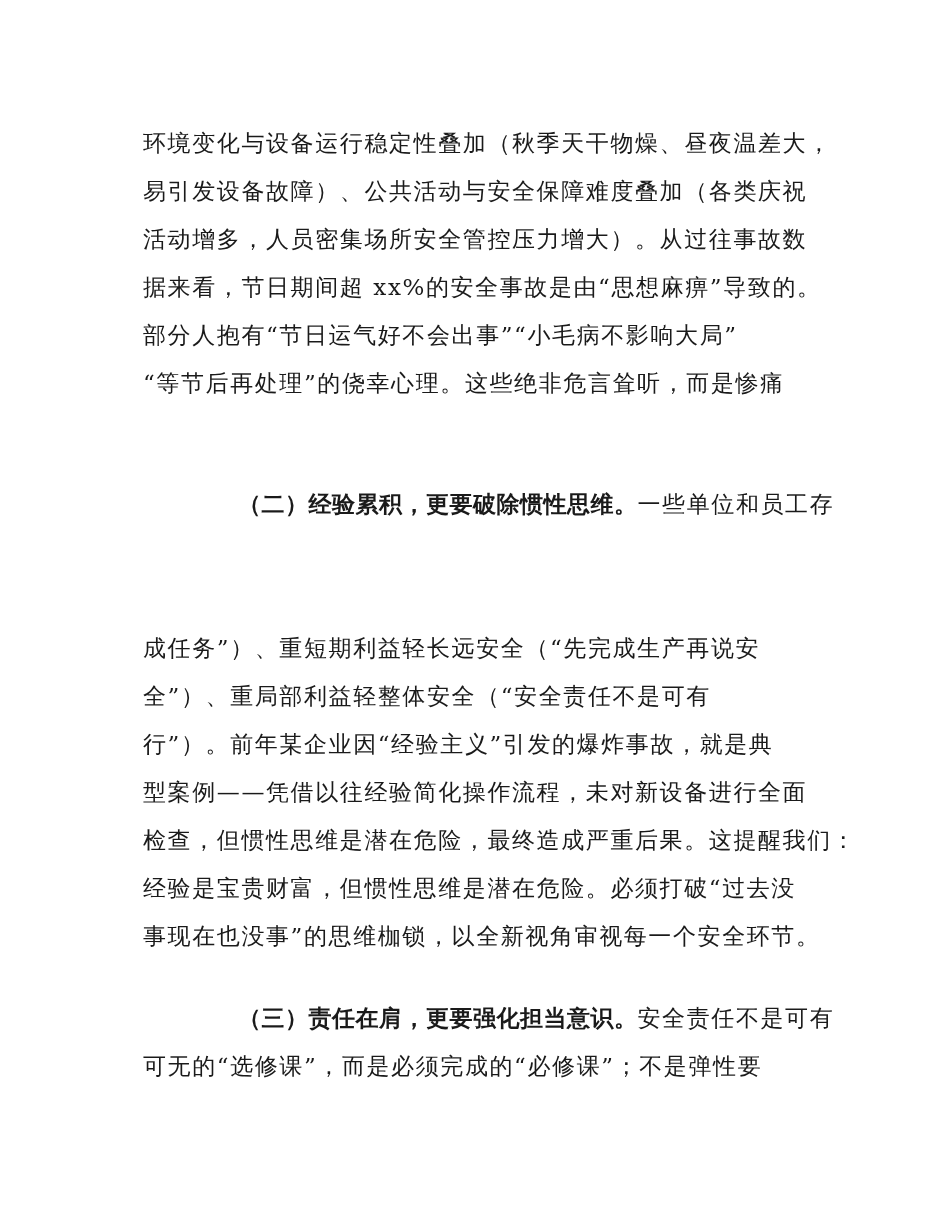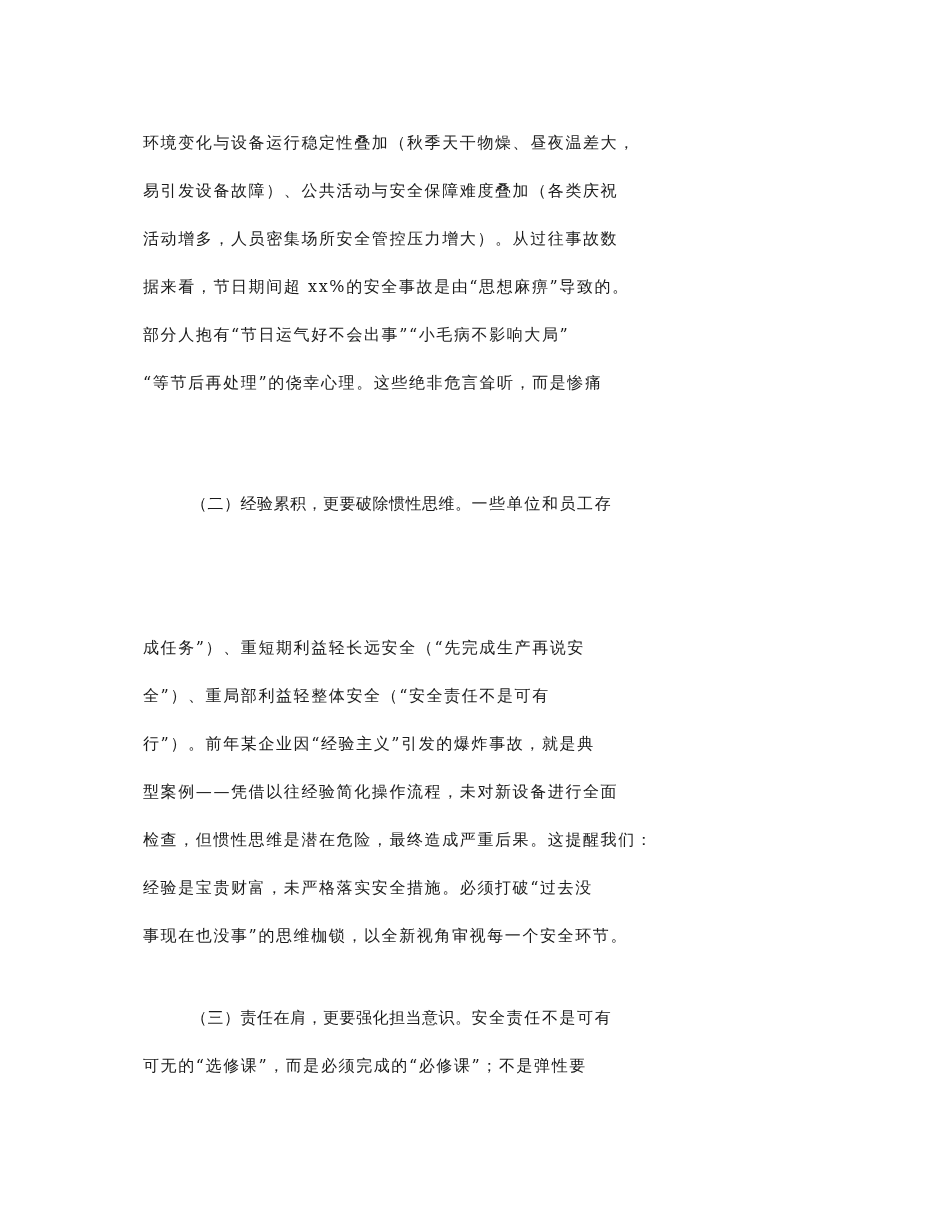--- a/index.html
+++ b/index.html
@@ -1,22 +1,22 @@
 <!DOCTYPE html>
 <html><head>
 <meta charset="utf-8">
 <style>
   html, body { margin: 0; padding: 0; background: #ffffff; }
   body { width: 950px; height: 1230px; position: relative; overflow: hidden;
          font-family: "DejaVu Serif", "Liberation Serif", serif; color: #1a1a1a; }
   .page { position: absolute; left: 0; top: 0; width: 950px; height: 1230px; }
   .line { position: absolute; left: 143px; white-space: nowrap;
-          font-size: 16px; line-height: 30px; letter-spacing: 1.6px; }
+          font-size: 23px; line-height: 30px; letter-spacing: 1.6px; }
   .indent { left: 191px; }
-  .bold { font-weight: normal; font-family: "DejaVu Sans", "Liberation Sans", sans-serif; letter-spacing: 0.5px; }
+  .bold { font-weight: bold; font-family: "DejaVu Sans", "Liberation Sans", sans-serif; letter-spacing: 0.5px; margin-left: 47px; }
 </style>
 </head>
 <body>
 
 <div class="page">
 
   <div class="line" style="top:128px">环境变化与设备运行稳定性叠加（秋季天干物燥、昼夜温差大，</div>
   <div class="line" style="top:176px">易引发设备故障）、公共活动与安全保障难度叠加（各类庆祝</div>
   <div class="line" style="top:224px">活动增多，人员密集场所安全管控压力增大）。从过往事故数</div>
   <div class="line" style="top:272px">据来看，节日期间超 xx%的安全事故是由“思想麻痹”导致的。</div>
@@ -24,20 +24,20 @@
   <div class="line" style="top:368px">“等节后再处理”的侥幸心理。这些绝非危言耸听，而是惨痛</div>
 
   <div class="line indent" style="top:489px">
     <span class="bold">（二）经验累积，更要破除惯性思维。</span><span>一些单位和员工存</span>
   </div>
   <div class="line" style="top:633px">成任务”）、重短期利益轻长远安全（“先完成生产再说安</div>
   <div class="line" style="top:681px">全”）、重局部利益轻整体安全（“安全责任不是可有</div>
   <div class="line" style="top:729px">行”）。前年某企业因“经验主义”引发的爆炸事故，就是典</div>
   <div class="line" style="top:777px">型案例——凭借以往经验简化操作流程，未对新设备进行全面</div>
   <div class="line" style="top:825px">检查，但惯性思维是潜在危险，最终造成严重后果。这提醒我们：</div>
-  <div class="line" style="top:873px">经验是宝贵财富，未严格落实安全措施。必须打破“过去没</div>
+  <div class="line" style="top:873px">经验是宝贵财富，但惯性思维是潜在危险。必须打破“过去没</div>
   <div class="line" style="top:921px">事现在也没事”的思维枷锁，以全新视角审视每一个安全环节。</div>
 
   <div class="line indent" style="top:1003px">
     <span class="bold">（三）责任在肩，更要强化担当意识。</span><span>安全责任不是可有</span>
   </div>
   <div class="line" style="top:1051px">可无的“选修课”，而是必须完成的“必修课”；不是弹性要</div>
 </div>
 
 </body></html>

